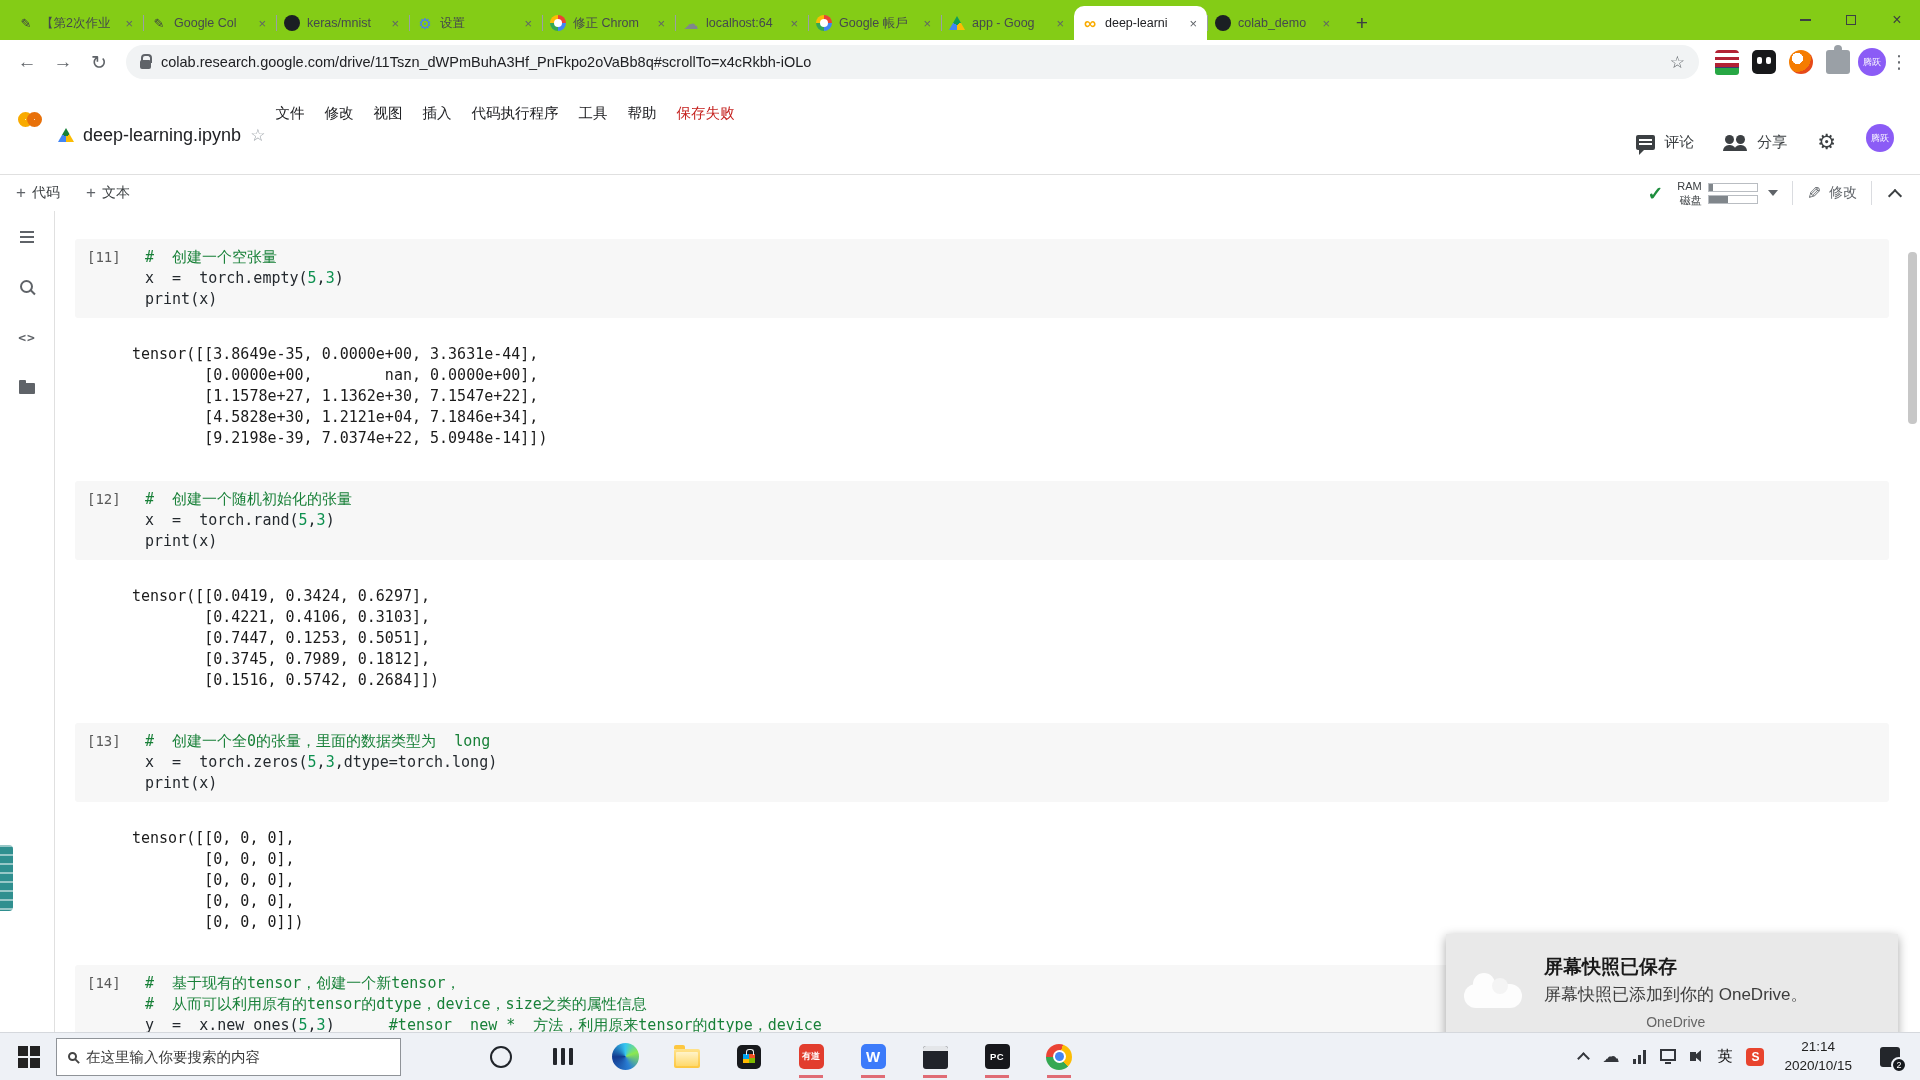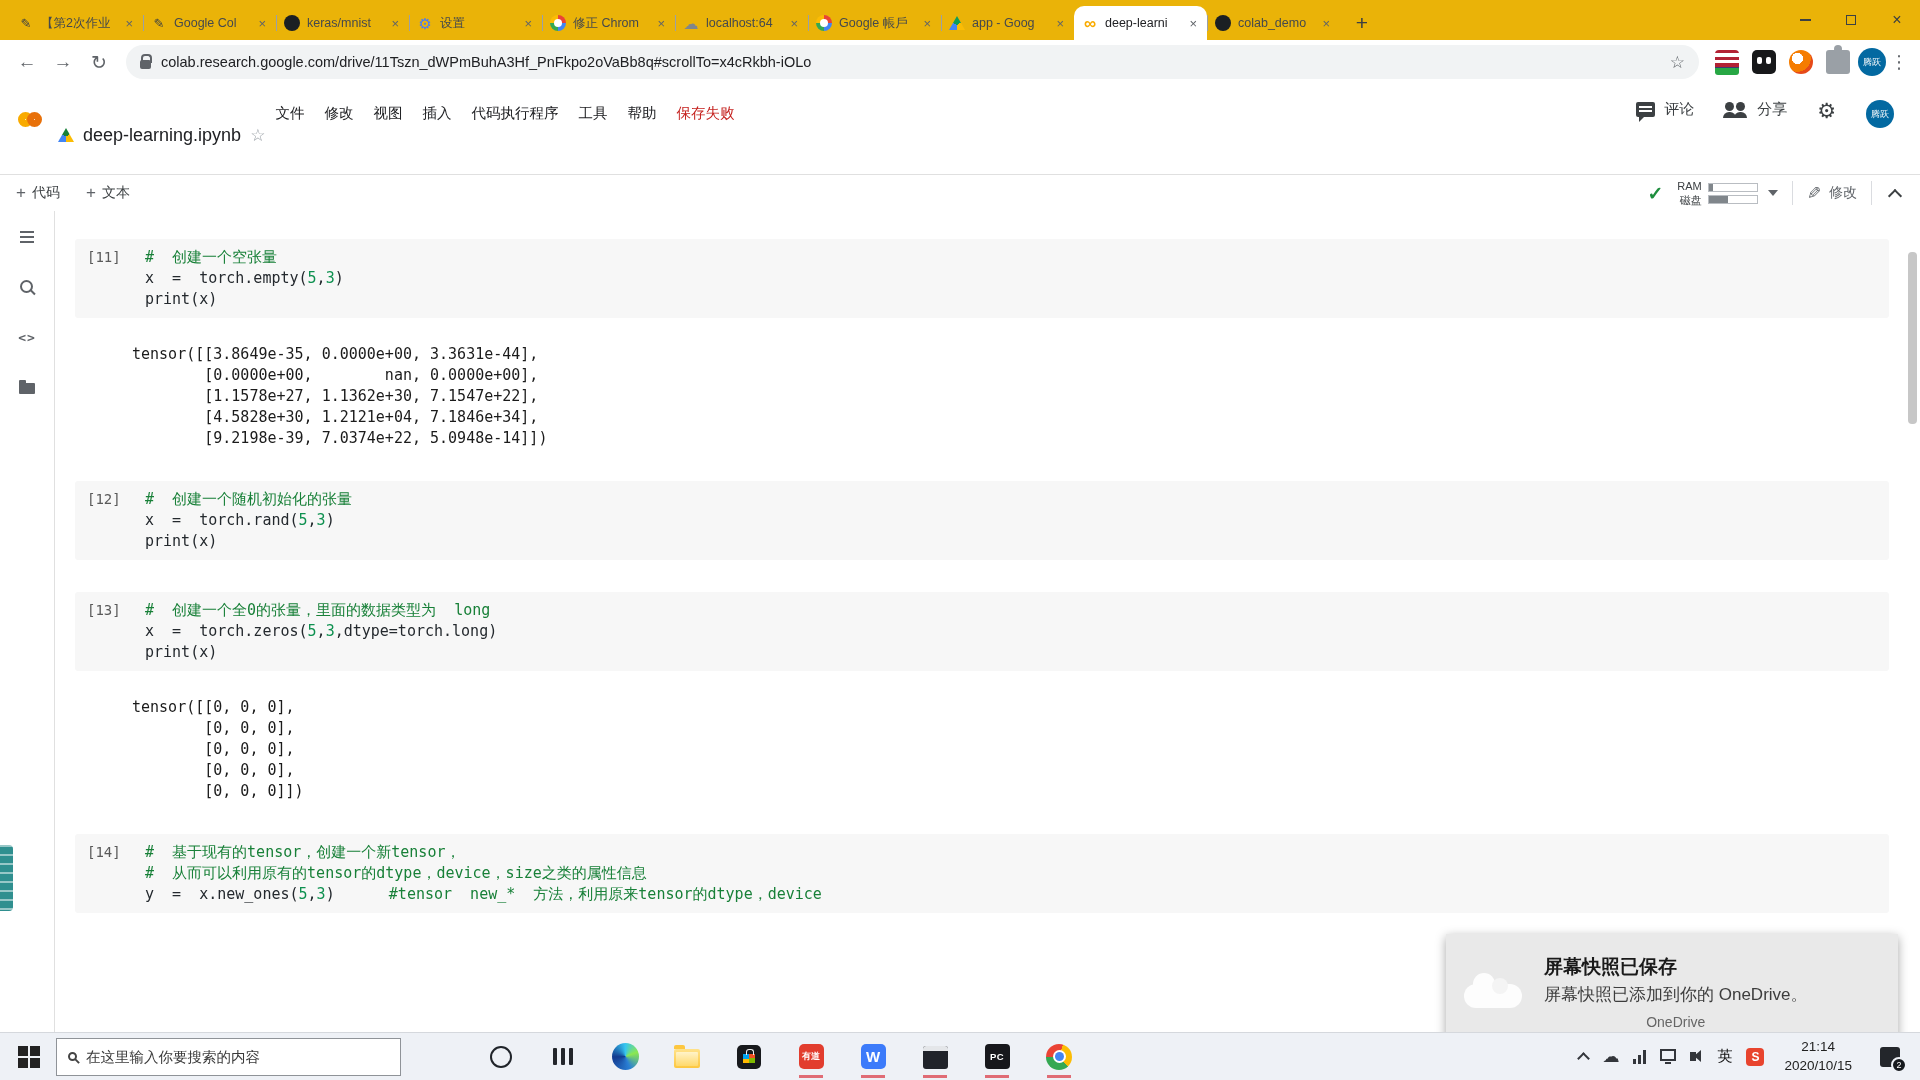--- a/index.html
+++ b/index.html
@@ -2,21 +2,21 @@
 <html><head>
 <meta charset="utf-8">
 <style>
   * { margin:0; padding:0; box-sizing:border-box; }
   html,body { background:#555; }
   .screen {
     position:relative; width:1920px; height:1080px; background:#fff;
     font-family:"Liberation Sans", sans-serif; overflow:hidden;
   }
   
-  .tabstrip { height:40px; background:#eab308; display:flex; align-items:flex-end; padding-left:10px; }
+  .tabstrip { height:40px; background:#84cc16; display:flex; align-items:flex-end; padding-left:10px; }
   .tabs { display:flex; height:34px; }
   .tab { width:133px; display:flex; align-items:center; gap:7px; padding:0 8px; font-size:12.5px;
          color:#45494d; position:relative; border-radius:10px 10px 0 0; height:34px; cursor:default; }
   .tab:not(.active):not(:first-child)::before { content:""; position:absolute; left:0; top:9px; bottom:9px; width:1px; background:#9aa0a6; }
   .tab.active { background:#fff; color:#202124; }
   .tlabel { flex:1; white-space:nowrap; overflow:hidden; }
   .tclose { font-size:13px; color:#5f6368; padding:0 2px; }
   .newtab { width:28px; height:28px; margin:0 0 3px 8px; display:flex; align-items:center; justify-content:center; font-size:21px; color:#3c4043; }
   .wincontrols { margin-left:auto; display:flex; height:40px; align-self:flex-start; }
   .wc { width:46px; display:flex; align-items:center; justify-content:center; font-size:16px; color:#3c4043; }
@@ -32,36 +32,36 @@
   .starbm { color:#5f6368; font-size:17px; }
   .exts { display:flex; align-items:center; gap:13px; margin:0 6px; }
   .ext { width:24px; height:24px; border-radius:4px; position:relative; }
   .ext-flag { background:linear-gradient(#b22234 0 14%,#fff 14% 28%,#b22234 28% 42%,#fff 42% 56%,#b22234 56% 70%,#3c3b6e 0); background-blend-mode:normal; }
   .ext-flag::after { content:""; position:absolute; left:0; right:0; bottom:-1px; height:7px; background:#27a744; border-radius:0 0 3px 3px; }
   .ext-dark { background:#17181a; border-radius:5px; }
   .ext-dark::before { content:""; position:absolute; top:7px; left:5px; width:5px; height:7px; background:#fff; border-radius:2px; box-shadow:9px 0 0 #fff; }
   .ext-ball { border-radius:50%; background:radial-gradient(circle at 35% 35%, #fff 0 25%, #f57c00 26% 60%, #e64a19 61%); }
   .ext-puzzle { background:#9aa0a6; border-radius:3px; }
   .ext-puzzle::before { content:""; position:absolute; top:-5px; left:8px; width:8px; height:8px; border-radius:50%; background:#9aa0a6; }
-  .avatar { width:28px; height:28px; border-radius:50%; background:#0369a1; color:#fff; font-size:9px; display:flex; align-items:center; justify-content:center; flex:0 0 auto; }
+  .avatar { width:28px; height:28px; border-radius:50%; background:#8b5cf6; color:#fff; font-size:9px; display:flex; align-items:center; justify-content:center; flex:0 0 auto; }
   .dots { font-size:18px; color:#5f6368; width:22px; text-align:center; }
   
   .cheader { position:relative; height:91px; border-bottom:1px solid #e0e0e0; padding:10px 16px 0 16px; display:flex; }
   .clogo { display:flex; align-items:center; margin:8px 16px 0 2px; height:34px; }
   .ring { width:15px; height:15px; border:7px solid #f9ab00; border-radius:50%; }
   .ring2 { border-color:#e8710a; margin-left:-6px; }
   .chead-main { display:flex; flex-direction:row; }
   .titlerow { display:flex; align-items:center; gap:9px; font-size:18px; color:#202124; margin-top:2px; }
   .tdrive { width:16px; height:14px; clip-path:polygon(50% 0,100% 100%,0 100%);
             background:conic-gradient(from 180deg at 50% 62%, #4285f4 0 33%, #188038 33% 66%, #fbbc04 66%); }
   .tstar { color:#9aa0a6; font-size:17px; }
   .menurow { display:flex; margin-top:7px; font-size:14.5px; color:#202124; }
   .menu { padding:3px 10px; }
   .savestatus { padding:3px 10px; color:#c5221f; }
-  .cactions { position:absolute; right:26px; top:16px; display:flex; align-items:flex-start; gap:30px; font-size:15px; color:#3c4043; }
+  .cactions { position:absolute; right:26px; top:40px; display:flex; align-items:flex-end; gap:30px; font-size:15px; color:#3c4043; }
   .actitem { display:flex; align-items:center; gap:9px; }
   .bubble { width:19px; height:15px; background:#3c4043; border-radius:2px; position:relative; }
   .bubble::after { content:""; position:absolute; left:3px; bottom:-5px; border:4px solid transparent; border-top-color:#3c4043; border-left-color:#3c4043; }
   .bubble::before { content:""; position:absolute; left:3px; top:4px; right:3px; height:2px; background:#fff; box-shadow:0 4px 0 #fff; }
   .people { position:relative; width:24px; height:16px; }
   .people::before { content:""; position:absolute; top:0; left:1px; width:9px; height:9px; border-radius:50%; background:#3c4043; box-shadow:11px 0 0 #3c4043; }
   .people::after { content:""; position:absolute; bottom:0; left:-1px; width:13px; height:6px; border-radius:7px 7px 0 0; background:#3c4043; box-shadow:11px 0 0 #3c4043; }
   .hgear::before { content:"⚙"; font-size:21px; color:#3c4043; line-height:1; }
   
   .ctoolbar { height:36px; display:flex; align-items:center; padding:0 16px; color:#3c4043; font-size:14px; }
@@ -338,20 +338,25 @@
         [0.0000e+00,        nan, 0.0000e+00],
         [1.1578e+27, 1.1362e+30, 7.1547e+22],
         [4.5828e+30, 1.2121e+04, 7.1846e+34],
         [9.2198e-39, 7.0374e+22, 5.0948e-14]])</div>
           </div>
           <div class="cell">
             <div class="codebox">
               <div class="exec">[12]</div>
               <div class="code"><div class="cline"><span class="seg-c">#  创建一个随机初始化的张量</span></div><div class="cline"><span class="seg-d">x  =  torch.rand(</span><span class="seg-n">5</span><span class="seg-d">,</span><span class="seg-n">3</span><span class="seg-d">)</span></div><div class="cline"><span class="seg-d">print(x)</span></div></div>
             </div>
+            <div class="out">tensor([[0.0419, 0.3424, 0.6297],
+        [0.4221, 0.4106, 0.3103],
+        [0.7447, 0.1253, 0.5051],
+        [0.3745, 0.7989, 0.1812],
+        [0.1516, 0.5742, 0.2684]])</div>
           </div>
           <div class="cell">
             <div class="codebox">
               <div class="exec">[13]</div>
               <div class="code"><div class="cline"><span class="seg-c">#  创建一个全0的张量，里面的数据类型为  long</span></div><div class="cline"><span class="seg-d">x  =  torch.zeros(</span><span class="seg-n">5</span><span class="seg-d">,</span><span class="seg-n">3</span><span class="seg-d">,dtype=torch.long)</span></div><div class="cline"><span class="seg-d">print(x)</span></div></div>
             </div>
             <div class="out">tensor([[0, 0, 0],
         [0, 0, 0],
         [0, 0, 0],
         [0, 0, 0],

